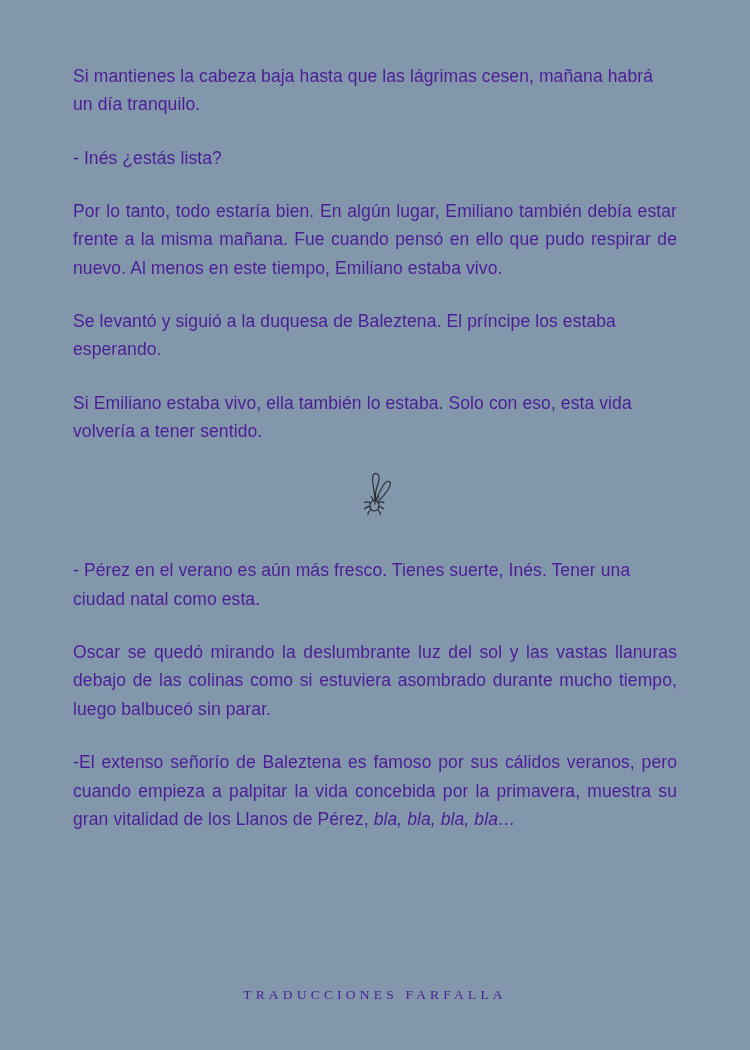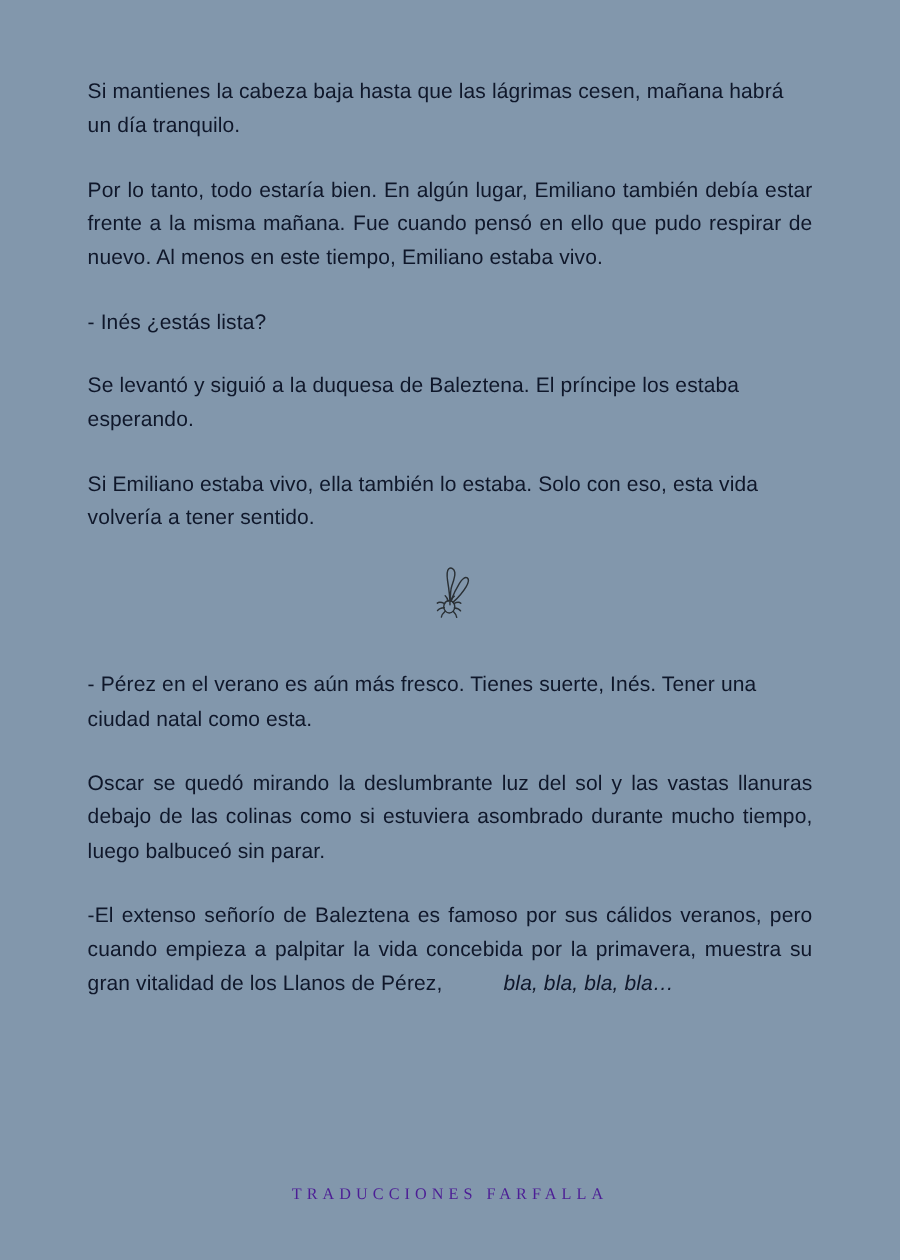--- a/index.html
+++ b/index.html
@@ -23,21 +23,21 @@
   .content {
     position: absolute;
     left: 73px;
     top: 62px;
     width: 604px;
   }
   p.para {
     margin: 0 0 25px 0;
     font-size: 17.5px;
     line-height: 1.62;
-    color: #0f172a;
+    color: #4c1d95;
     text-align: justify;
     text-justify: inter-word;
     letter-spacing: 0.1px;
   }
   p.para.nojustify {
     text-align: left;
   }
   p.para:last-child {
     margin-bottom: 0;
   }
@@ -56,34 +56,33 @@
     left: 0;
     right: 0;
     bottom: 47px;
     text-align: center;
     color: #4c1d95;
     font-size: 13.5px;
     letter-spacing: 4.2px;
     font-family: "Liberation Serif", serif;
   }
   em {
-    margin-left: 46px;
   }
 </style>
 </head>
 <body>
 
 <div class="page">
   <div class="content">
 
     <p class="para nojustify">Si mantienes la cabeza baja hasta que las lágrimas cesen, mañana habrá un día tranquilo.</p>
 
+    <p class="para nojustify">- Inés ¿estás lista?</p>
+
     <p class="para">Por lo tanto, todo estaría bien. En algún lugar, Emiliano también debía estar frente a la misma mañana. Fue cuando pensó en ello que pudo respirar de nuevo. Al menos en este tiempo, Emiliano estaba vivo.</p>
-
-    <p class="para nojustify">- Inés ¿estás lista?</p>
 
 
     <p class="para nojustify">Se levantó y siguió a la duquesa de Baleztena. El príncipe los estaba esperando.</p>
 
     <p class="para nojustify">Si Emiliano estaba vivo, ella también lo estaba. Solo con eso, esta vida volvería a tener sentido.</p>
 
     <div class="ornament">
       <svg width="44" height="48" viewBox="0 0 44 48" fill="none" xmlns="http://www.w3.org/2000/svg" aria-hidden="true">
         <g stroke="#2a3035" stroke-width="1.2" fill="none" stroke-linecap="round" stroke-linejoin="round">
           <path d="M22 34 C22 28 21 20 20 14 C19.4 10 19 6 21 4 C23 2.4 25.6 4 26 7 C26.4 10.5 25 14 23.6 18 C22.6 21 22.2 26 22.4 31"></path>

